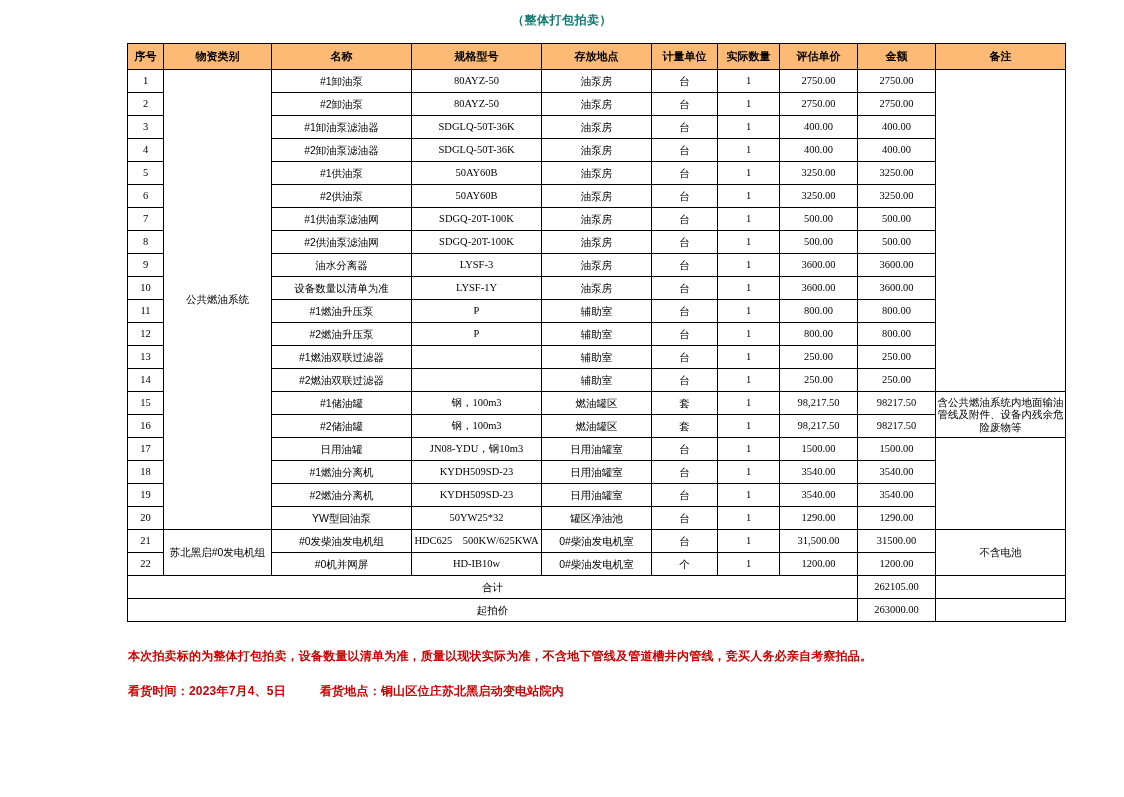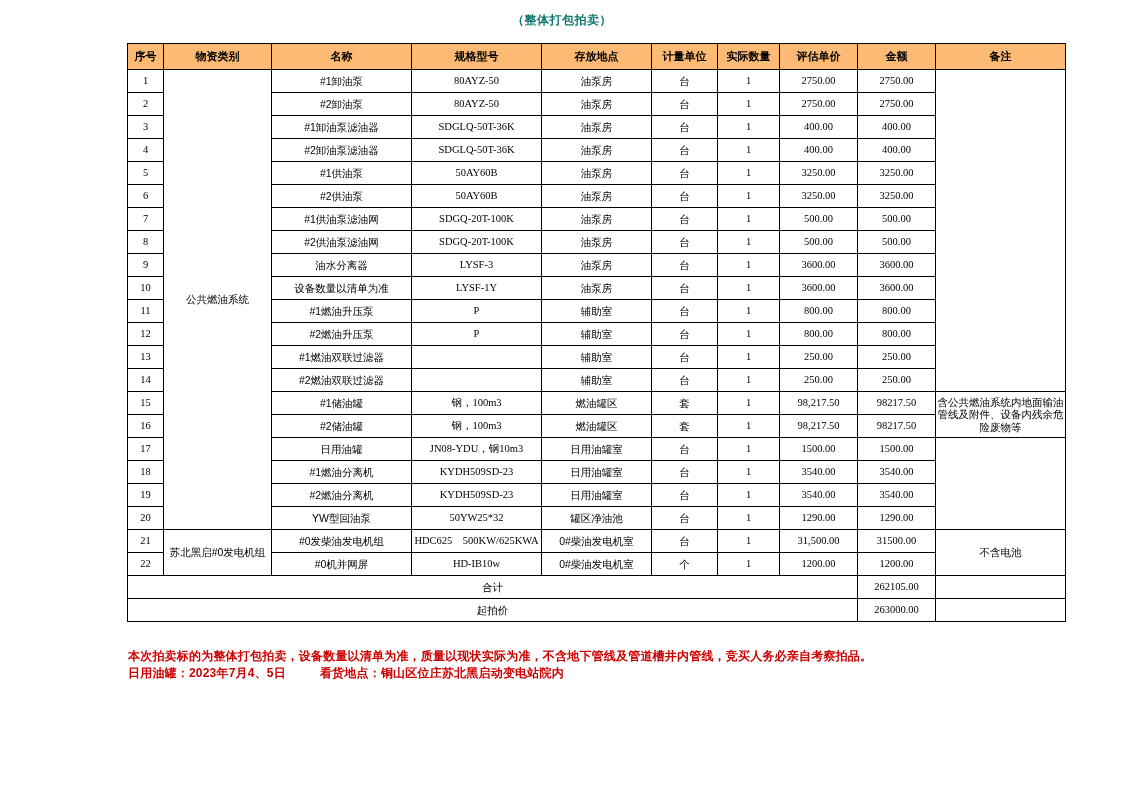--- a/index.html
+++ b/index.html
@@ -86,20 +86,21 @@
     font-size: 11px;
   }
   .notes {
     margin: 26px 0 0 128px;
     width: 900px;
   }
   .note-red {
     color: #cc0000;
     font-weight: bold;
     font-size: 12px;
+    margin-bottom: 18px;
     letter-spacing: 0.2px;
   }
   .note-line {
     color: #cc0000;
     font-weight: bold;
     font-size: 12px;
     margin-bottom: 14px;
     letter-spacing: 0.2px;
   }
   .note-line .gap { display: inline-block; width: 34px; }
@@ -376,18 +377,18 @@
             <td class="num">263000.00</td>
             <td></td>
           </tr>
         </tbody>
     </table>
   </div>
 
   <div class="notes">
     <div class="note-red">本次拍卖标的为整体打包拍卖，设备数量以清单为准，质量以现状实际为准，不含地下管线及管道槽井内管线，竞买人务必亲自考察拍品。</div>
     <div class="note-line">
-      <span>日用油罐：</span><span>2023年7月4、5日</span><span class="gap"></span><span>看货地点：</span><span>铜山区位庄苏北黑启动变电站院内</span>
+      <span>看货时间：</span><span>2023年7月4、5日</span><span class="gap"></span><span>看货地点：</span><span>铜山区位庄苏北黑启动变电站院内</span>
     </div>
 
   </div>
 
 </div>
 
 </body></html>

